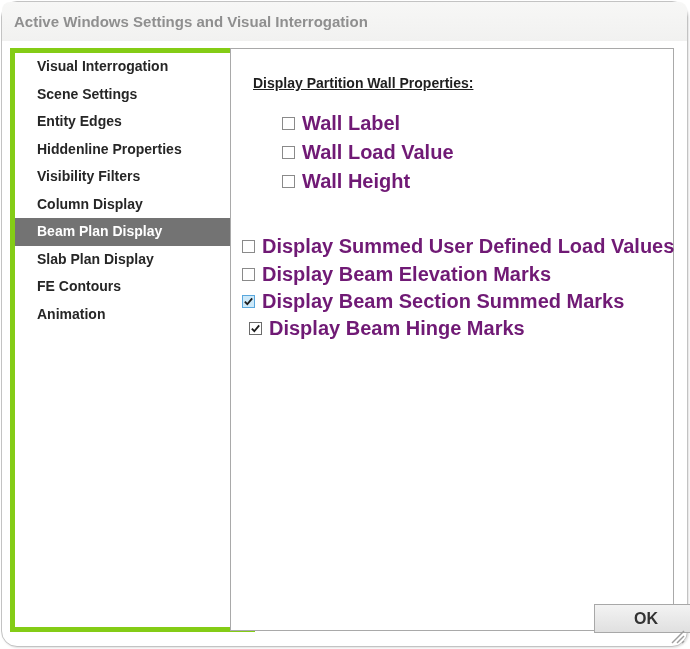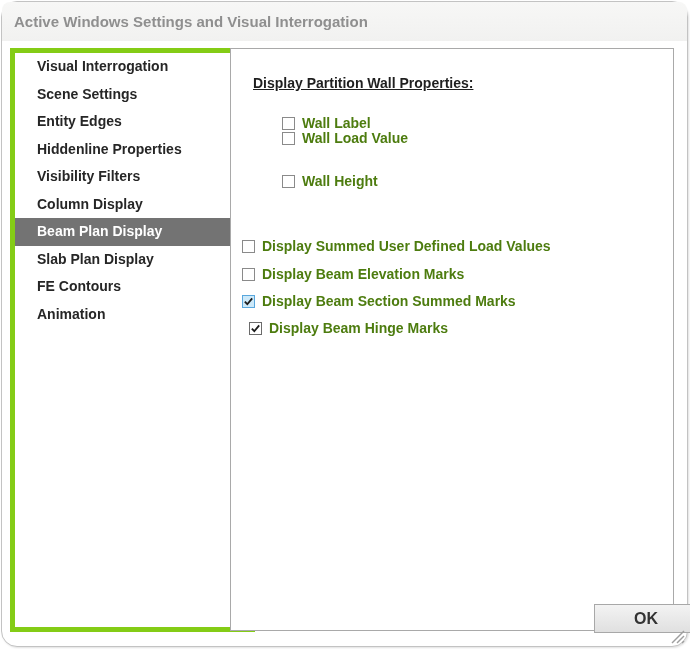--- a/index.html
+++ b/index.html
@@ -23,29 +23,29 @@
   .panel-heading{position:absolute;left:22px;top:26px;font-size:14px;
     color:#1f1f1f;text-decoration:underline;white-space:nowrap;}
   .cb-row{position:absolute;height:20px;display:flex;align-items:center;
     cursor:default;}
   .checkbox{width:13px;height:13px;background:#ffffff;border:1px solid #8a8a8a;
     display:inline-flex;align-items:center;justify-content:center;flex:none;}
   .checkbox svg{display:none;width:11px;height:11px;}
   .checkbox.checked{border-color:#6b6b6b;}
   .checkbox.checked svg{display:block;}
   .checkbox.hot{background:#cde9f9;border-color:#59a7dd;}
-  .cb-label{margin-left:7px;font-size:14px;color:#4d7c0f;white-space:nowrap;}
+  .cb-label{margin-left:7px;font-size:20px;color:#701a75;white-space:nowrap;}
   .ok-button{position:absolute;left:592px;top:602px;width:104px;height:29px;
     background:linear-gradient(#f3f3f3,#e0e0e0);border:1px solid #a8a8a8;
     font-size:16px;color:#333333;display:flex;align-items:center;
     justify-content:center;cursor:default;}
   .resize-grip{position:absolute;right:2px;bottom:2px;width:14px;height:14px;}
   
   #wall-row-0{left:51px;top:64px;}
-  #wall-row-1{left:51px;top:79px;align-items:center;}
+  #wall-row-1{left:51px;top:93px;align-items:center;}
   #wall-row-2{left:51px;top:122px;}
   #opt-row-0{left:11px;top:187px;}
   #opt-row-1{left:11px;top:215px;}
   #opt-row-2{left:11px;top:242px;}
   #opt-row-3{left:18px;top:269px;}
 </style>
 </head>
 <body>
 
 <div class="dialog">

